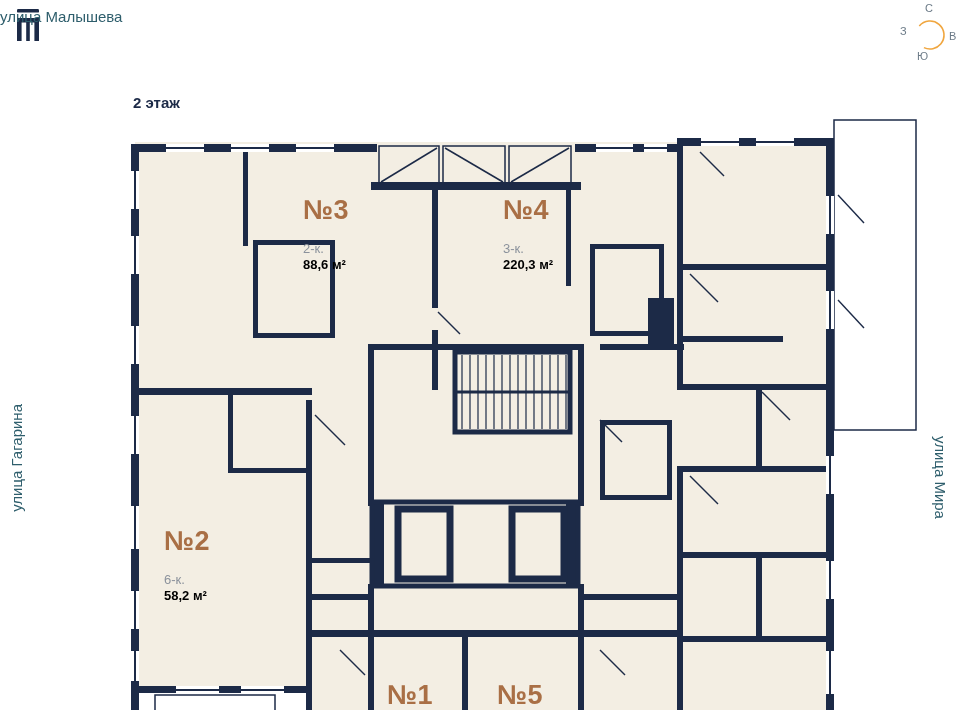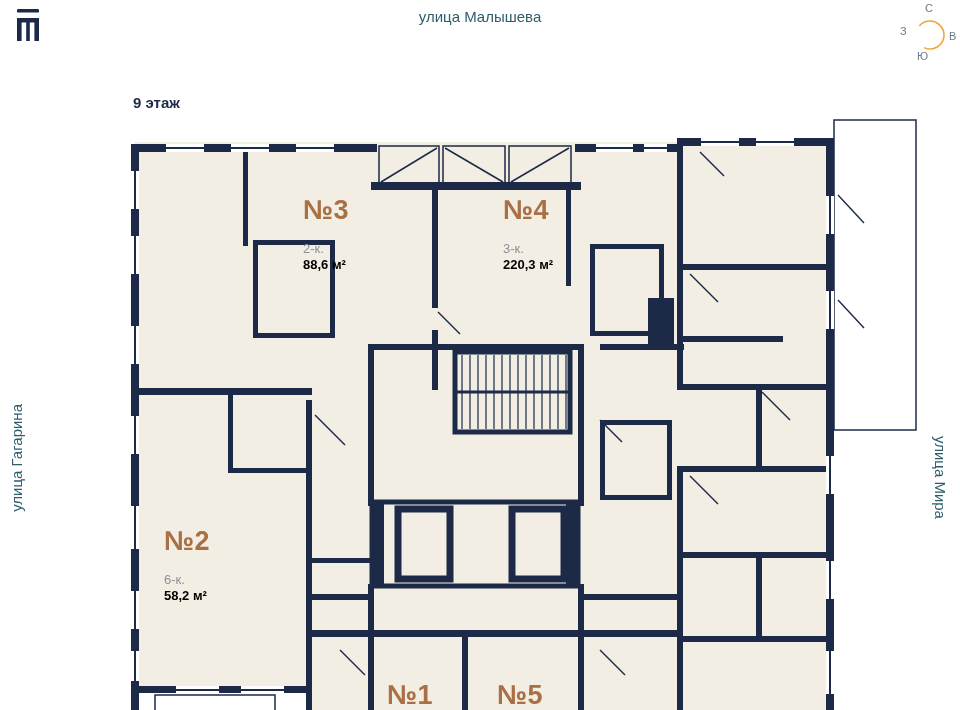--- a/index.html
+++ b/index.html
@@ -1,20 +1,20 @@
 <!DOCTYPE html>
 <html><head>
 <meta charset="utf-8">
 <style>
   html,body{margin:0;padding:0;background:#ffffff;}
   .stage{position:relative;width:960px;height:710px;background:#ffffff;overflow:hidden;
          font-family:"Liberation Sans",sans-serif;}
   .plan{position:absolute;left:0;top:0;}
   .brand{position:absolute;left:16px;top:8px;}
-  .street-top{position:absolute;left:0;top:8px;width:100%;text-align:center;
+  .street-top{position:absolute;left:0;top:8px;width:100%;text-align:left;
               font-size:15px;color:#2e5e6c;}
   .street-left{position:absolute;left:8px;top:404px;writing-mode:vertical-rl;
                transform:rotate(180deg);font-size:15px;color:#2e5e6c;white-space:nowrap;}
   .street-right{position:absolute;left:932px;top:436px;writing-mode:vertical-rl;
                 font-size:15px;color:#2e5e6c;white-space:nowrap;}
   .floor-label{position:absolute;left:133px;top:94px;font-size:15px;font-weight:600;color:#1c2a47;}
   .compass{position:absolute;left:899px;top:2px;width:64px;height:66px;
            font-size:11px;color:#6b7a87;}
   .compass span{position:absolute;}
   .apt{position:absolute;line-height:1.1;cursor:pointer;}
@@ -261,21 +261,21 @@
   <div class="compass">
     <svg width="44" height="44" style="position:absolute;left:9px;top:11px">
       <circle cx="22" cy="22" r="14" fill="none" stroke="#f0a63f" stroke-width="1.6" stroke-dasharray="62 26" transform="rotate(-140 22 22)"></circle>
     </svg>
     <span style="left:26px;top:0">С</span>
     <span style="left:1px;top:23px">З</span>
     <span style="left:50px;top:28px">В</span>
     <span style="left:18px;top:48px">Ю</span>
   </div>
 
-  <div class="floor-label">9 этаж</div>
+  <div class="floor-label">2 этаж</div>
 
   <div class="apt" style="left:303px;top:196px">
     <div class="apt-num">№3</div>
     <div class="apt-rooms">2-к.</div>
     <div class="apt-area">88,6 м²</div>
   </div>
 
   <div class="apt" style="left:503px;top:196px">
     <div class="apt-num">№4</div>
     <div class="apt-rooms">3-к.</div>

